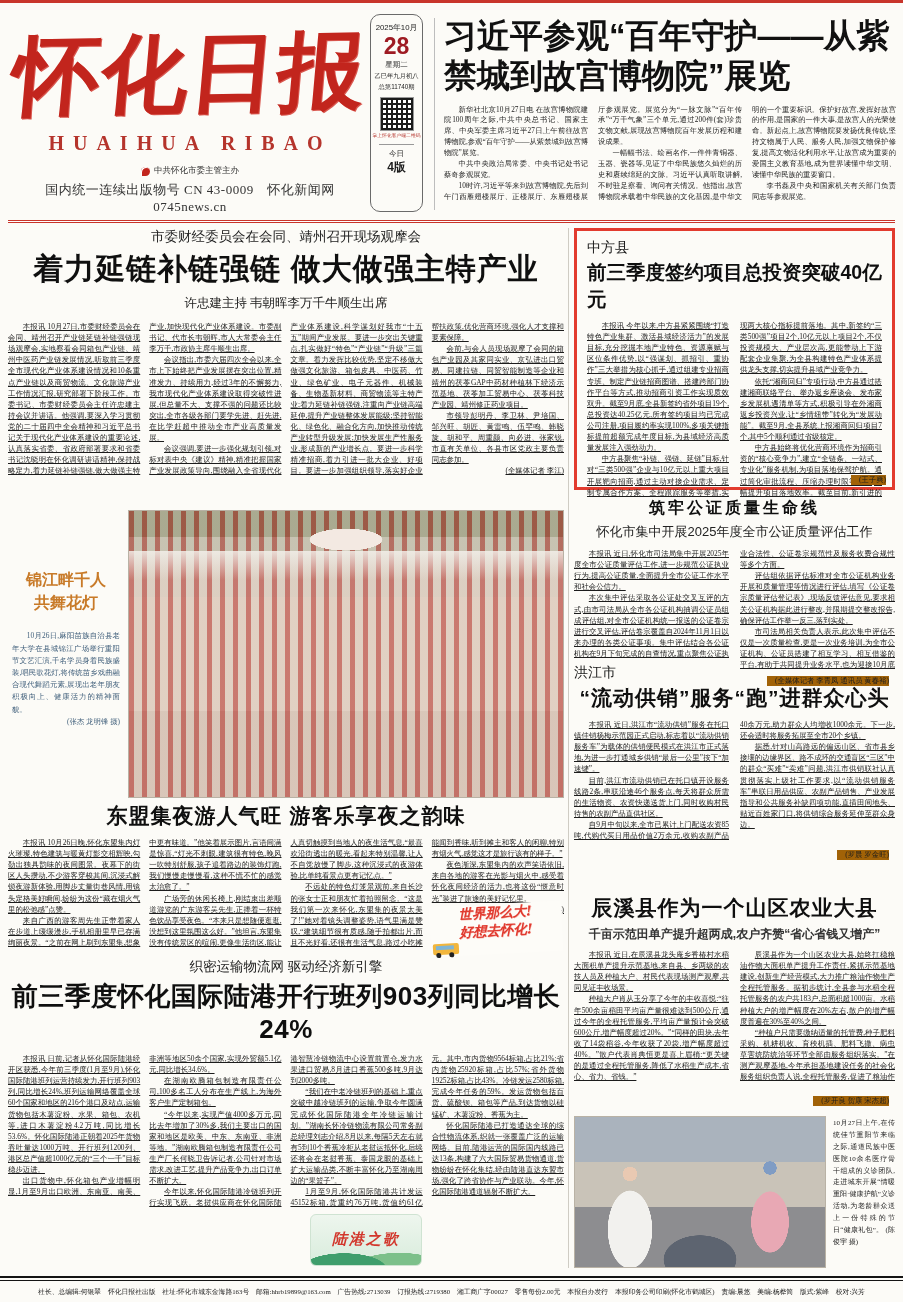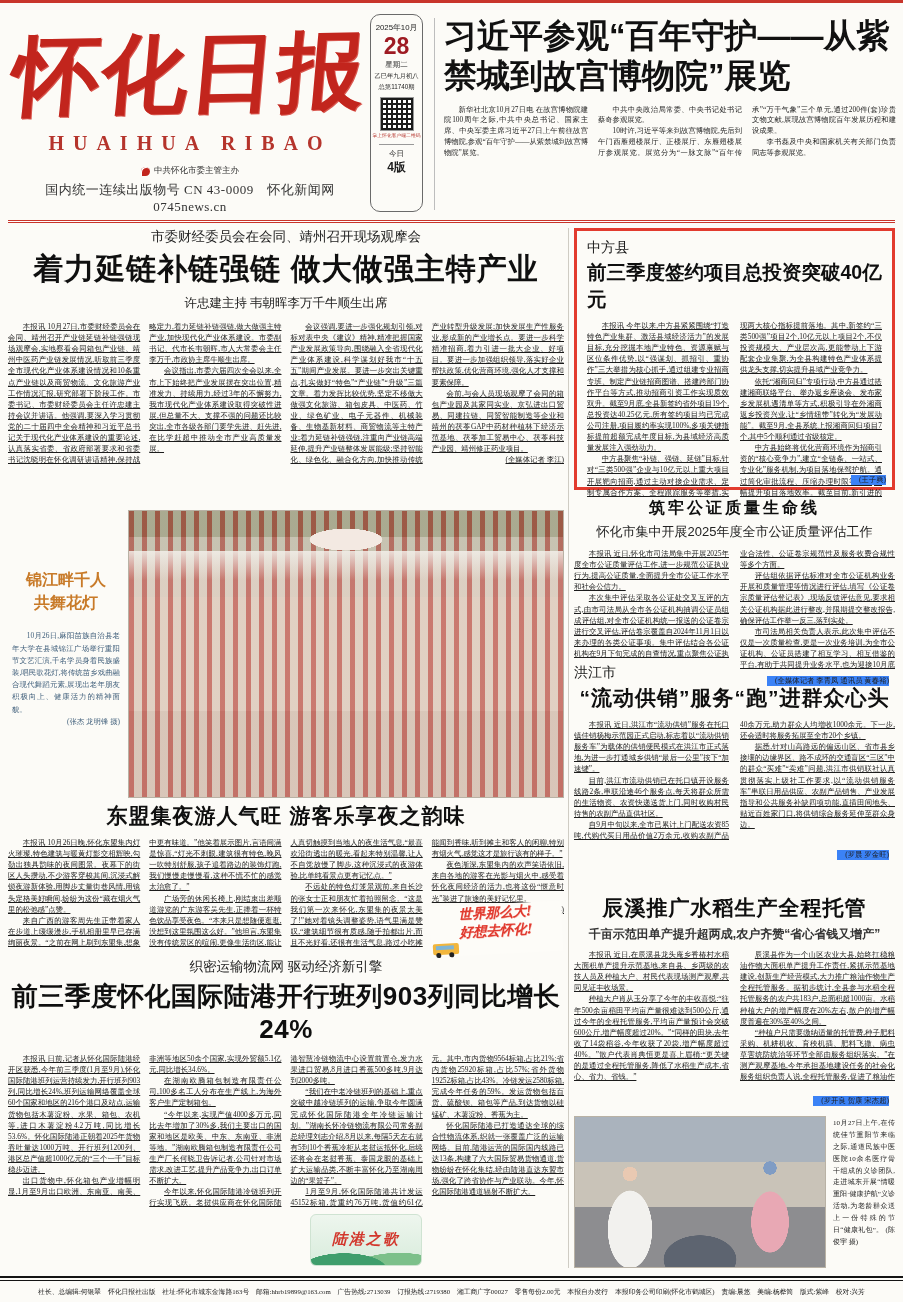--- a/index.html
+++ b/index.html
@@ -116,21 +116,21 @@
   .lugang-text { font-family:"DejaVu Serif", serif; font-weight:900; font-style:italic;
     color:#d2372c; font-size:15px; line-height:48px; letter-spacing:2px; }
 
   
   .r-art { position:absolute; left:0; width:321px; }
   .zhongfang { top:0; height:262px; border:3px solid #e23b2e; padding:8px 10px 6px 10px; background:#fcfbf7; }
   .r-kicker { font-size:14px; font-family:"Liberation Sans", sans-serif; color:#1a1a1a; }
   .r-headline { font-family:"Liberation Sans", sans-serif; font-weight:900; font-size:19.5px;
     color:#0f0f0f; margin-top:2px; letter-spacing:0; }
   .zhongfang .colbody { margin-top:7px; height:186px; column-count:2; column-gap:11px; }
-  .byline { position:absolute; right:6px; bottom:2px; background:#3b82f6; padding-left:8px; font-size:7.4px; }
+  .byline { position:absolute; right:6px; bottom:2px; background:#a16207; padding-left:8px; font-size:7.4px; }
 
   .gongzheng { top:270px; height:190px; }
   .r-headline-center { text-align:center; font-family:"Liberation Sans", sans-serif; font-weight:900;
     font-size:16px; letter-spacing:3px; color:#0f0f0f; }
   .r-subhead { text-align:center; font-size:13px; margin-top:4px; color:#222;
     font-family:"Liberation Sans", sans-serif; }
   .gongzheng .colbody { margin-top:7px; height:128px; column-count:2; column-gap:11px; }
 
   .hongjiang { top:436px; height:198px; }
   .hongjiang .r-headline-center { font-size:21px; letter-spacing:1px; margin-top:2px; }
@@ -189,40 +189,42 @@
   </div>
 
   <div class="head-vsep"></div>
 
   <div class="top-article">
     <div class="top-headline">习近平参观“百年守护——从紫禁城到故宫博物院”展览</div>
     <div class="top-body">
         <p>新华社北京10月27日电  在故宫博物院建院100周年之际,中共中央总书记、国家主席、中央军委主席习近平27日上午前往故宫博物院,参观“百年守护——从紫禁城到故宫博物院”展览。</p>
         <p>中共中央政治局常委、中央书记处书记蔡奇参观展览。</p>
         <p>10时许,习近平等来到故宫博物院,先后到午门西雁翅楼展厅、正楼展厅、东雁翅楼展厅参观展览。展览分为“一脉文脉”“百年传承”“万千气象”三个单元,通过200件(套)珍贵文物文献,展现故宫博物院百年发展历程和建设成果。</p>
+        <p>一幅幅书法、绘画名作,一件件青铜器、玉器、瓷器等,见证了中华民族悠久灿烂的历史和赓续绵延的文脉。习近平认真听取讲解,不时驻足察看、询问有关情况。他指出,故宫博物院承载着中华民族的文化基因,是中华文明的一个重要标识。保护好故宫,发挥好故宫的作用,是国家的一件大事,是故宫人的光荣使命。新起点上,故宫博物院要发扬优良传统,坚持文物属于人民、服务人民,加强文物保护修复,提高文物活化利用水平,让故宫成为重要的爱国主义教育基地,成为世界读懂中华文明、读懂中华民族的重要窗口。</p>
         <p>李书磊及中央和国家机关有关部门负责同志等参观展览。</p>
       </div>
   </div>
 
   <div class="red-rule"></div>
 
   <div class="main">
     <div class="main-vsep"></div>
 
     <div class="leftcol">
 
       <div class="article-a">
         <div class="kicker">市委财经委员会在会同、靖州召开现场观摩会</div>
         <div class="headline-xl">着力延链补链强链  做大做强主特产业</div>
         <div class="subhead">许忠建主持  韦朝晖李万千牛顺生出席</div>
         <div class="colbody">
             <p>本报讯  10月27日,市委财经委员会在会同、靖州召开产业链延链补链强链现场观摩会,实地察看会同箱包产业链、靖州中医药产业链发展情况,听取前三季度全市现代化产业体系建设情况和10条重点产业链以及商贸物流、文化旅游产业工作情况汇报,研究部署下阶段工作。市委书记、市委财经委员会主任许忠建主持会议并讲话。他强调,要深入学习贯彻党的二十届四中全会精神和习近平总书记关于现代化产业体系建设的重要论述,认真落实省委、省政府部署要求和省委书记沈晓明在怀化调研讲话精神,保持战略定力,着力延链补链强链,做大做强主特产业,加快现代化产业体系建设。市委副书记、代市长韦朝晖,市人大常委会主任李万千,市政协主席牛顺生出席。</p>
             <p>会议指出,市委六届四次全会以来,全市上下始终把产业发展摆在突出位置,精准发力、持续用力,经过3年的不懈努力,我市现代化产业体系建设取得突破性进展,但总量不大、支撑不强的问题还比较突出,全市各级各部门要学先进、赶先进,在比学赶超中推动全市产业高质量发展。</p>
             <p>会议强调,要进一步强化规划引领,对标对表中央《建议》精神,精准把握国家产业发展政策导向,围绕融入全省现代化产业体系建设,科学谋划好我市“十五五”期间产业发展。要进一步突出关键重点,扎实做好“特色”“产业链”“升级”三篇文章。着力发挥比较优势,坚定不移做大做强文化旅游、箱包皮具、中医药、竹业、绿色矿业、电子元器件、机械装备、生物基新材料、商贸物流等主特产业;着力延链补链强链,注重向产业链高端延伸,提升产业链整体发展能级;坚持智能化、绿色化、融合化方向,加快推动传统产业转型升级发展;加快发展生产性服务业,形成新的产业增长点。要进一步科学精准招商,着力引进一批大企业、好项目。要进一步加强组织领导,落实好企业帮扶政策,优化营商环境,强化人才支撑和要素保障。</p>
             <p>会前,与会人员现场观摩了会同的箱包产业园及其家同实业、京弘进出口贸易、同建拉链、同贸智能制造等企业和靖州的茯苓GAP中药材种植林下经济示范基地、茯苓加工贸易中心、茯苓科技产业园、靖州修正药业项目。</p>
+            <p>市领导彭明丹、李卫林、尹培国、邹兴旺、胡匠、黄雷鸣、伍罕鸣、韩晓旋、胡和平、周重颜、向必进、张家锐,市直有关单位、各县市区党政主要负责同志参加。</p>
             <p style="text-align: right; text-indent: 0px;">(全媒体记者 李江)</p>
           </div>
       </div>
 
       <div class="photo-band">
         <div class="photo1-caption">
           <div class="photo1-title">
             <div>锦江畔千人</div>
             <div>共舞花灯</div>
           </div>
@@ -302,21 +304,21 @@
         <div class="colbody">
             <p>本报讯  近日,洪江市“流动供销”服务在托口镇佳销杨梅示范园正式启动,标志着以“流动供销服务车”为载体的供销便民模式在洪江市正式落地,为进一步打通城乡供销“最后一公里”按下“加速键”。</p>
             <p>目前,洪江市流动供销已在托口镇开设服务线路2条,串联沿途46个服务点,每天将群众所需的生活物资、农资快递送货上门,同时收购村民待售的农副产品直供社区。</p>
             <p>自9月中旬以来,全市已累计上门配送农资85吨,代购代买日用品价值2万余元,收购农副产品40余万元,助力群众人均增收1000余元。下一步,还会适时将服务拓展至全市20个乡镇。</p>
             <p>据悉,针对山高路远的偏远山区、省市县乡接壤的边缘界区、路不成环的交通盲区“三区”中的群众“买难”“卖难”问题,洪江市供销联社认真贯彻落实上级社工作要求,以“流动供销服务车”串联日用品供应、农副产品销售、产业发展指导和公共服务补缺四项功能,直插田间地头、贴近百姓家门口,将供销综合服务延伸至群众身边。</p>
           </div>
         <div class="byline">(罗晨 罗金旺)</div>
       </div>
 
       <div class="r-art chenxi">
-        <div class="r-headline-center">辰溪推广水稻生产全程托管</div>
+        <div class="r-headline-center">辰溪县作为一个山区农业大县</div>
         <div class="r-subhead">千亩示范田单产提升超两成,农户齐赞“省心省钱又增产”</div>
         <div class="colbody">
             <p>本报讯  近日,在辰溪县龙头庵乡香椿村水稻大面积单产提升示范基地,来自县、乡两级的农技人员及种植大户、村民代表现场测产观摩,共同见证丰收场景。</p>
             <p>种植大户肖从玉分享了今年的丰收喜悦:“往年500余亩稻田平均亩产量很难达到500公斤,通过今年的全程托管服务,平均亩产量预计会突破600公斤,增产幅度超过20%。”“同样的田块,去年收了14袋稻谷,今年收获了20袋,增产幅度超过40%。”散户代表肖典恒更是喜上眉梢:“更关键的是通过全程托管服务,降低了水稻生产成本,省心、省力、省钱。”</p>
             <p>辰溪县作为一个山区农业大县,始终扛稳粮油作物大面积单产提升工作责任,紧抓示范基地建设,创新生产经营模式,大力推广粮油作物生产全程托管服务。据初步统计,全县参与水稻全程托管服务的农户共183户,总面积超1000亩。水稻种植大户的增产幅度在20%左右,散户的增产幅度普遍在30%至40%之间。</p>
             <p>“种植户只需要缴纳适量的托管费,种子肥料采购、机耕机收、育秧机插、肥料飞撒、病虫草害统防统治等环节全部由服务组织落实。”在测产观摩基地,今年承担基地建设任务的社会化服务组织负责人说,全程托管服务,促进了粮油作物大面积单产提升,破解了因种粮效益低引发的土地撂荒问题。</p>
           </div>
         <div class="byline">(罗开良 贺康 宋杰超)</div>
       </div>
 

